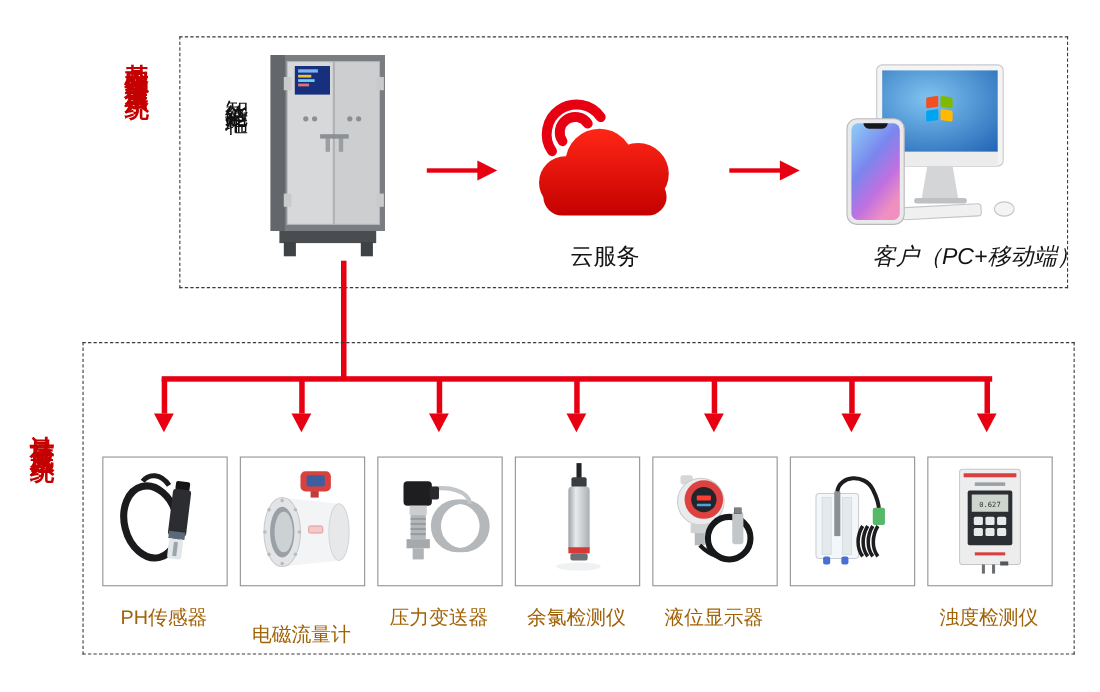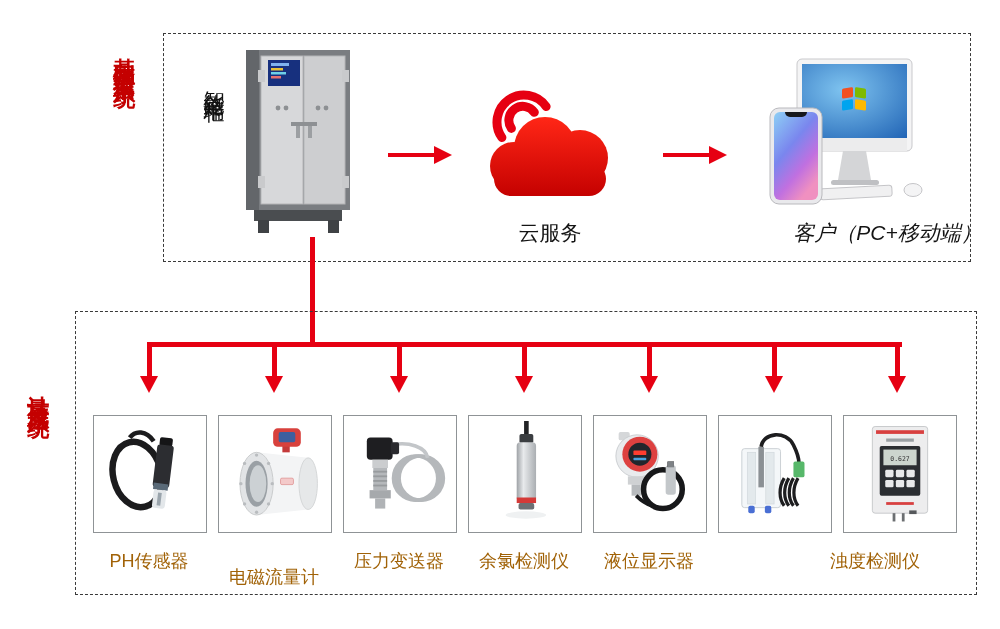--- a/index.html
+++ b/index.html
@@ -317,15 +317,15 @@
         <rect x="40" y="64" width="9" height="8" rx="1.5"></rect>
         <rect x="51.5" y="64" width="9" height="8" rx="1.5"></rect>
         <rect x="63" y="64" width="9" height="8" rx="1.5"></rect>
       </g>
       <rect x="41" y="88" width="30" height="3" fill="#d84040"></rect>
       <rect x="48" y="100" width="3" height="9" fill="#6c6f72"></rect>
       <rect x="58" y="100" width="3" height="9" fill="#6c6f72"></rect>
       <rect x="66" y="97" width="8" height="4" fill="#55585b"></rect>
     </svg>
   </div>
-  <div class="plabel" style="left:809px;">浊度检测仪</div>
+  <div class="plabel" style="left:833px;">浊度检测仪</div>
 
 </div>
 
 </body></html>

